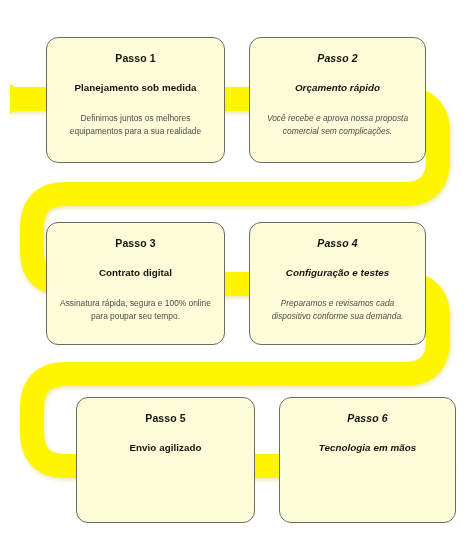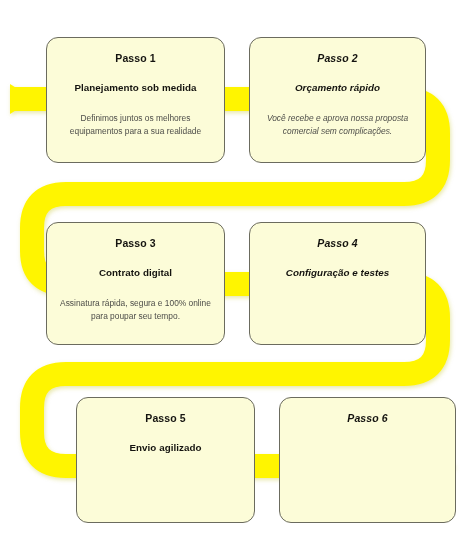--- a/index.html
+++ b/index.html
@@ -149,25 +149,27 @@
 
     <div class="step-card col-left row-2">
       <div class="step-number">Passo 3</div>
       <div class="step-title">Contrato digital</div>
       <div class="step-desc">Assinatura rápida, segura e 100% online para poupar seu tempo.</div>
     </div>
 
     <div class="step-card col-right row-2">
       <div class="step-number">Passo 4</div>
       <div class="step-title">Configuração e testes</div>
+      <div class="step-desc">Preparamos e revisamos cada dispositivo conforme sua demanda.</div>
     </div>
 
     <div class="step-card col-left row-3">
       <div class="step-number">Passo 5</div>
       <div class="step-title">Envio agilizado</div>
     </div>
 
     <div class="step-card col-right row-3">
       <div class="step-number">Passo 6</div>
+      <div class="step-title">Tecnologia em mãos</div>
     </div>
 
   </div>
 </div>
 
 </body></html>

